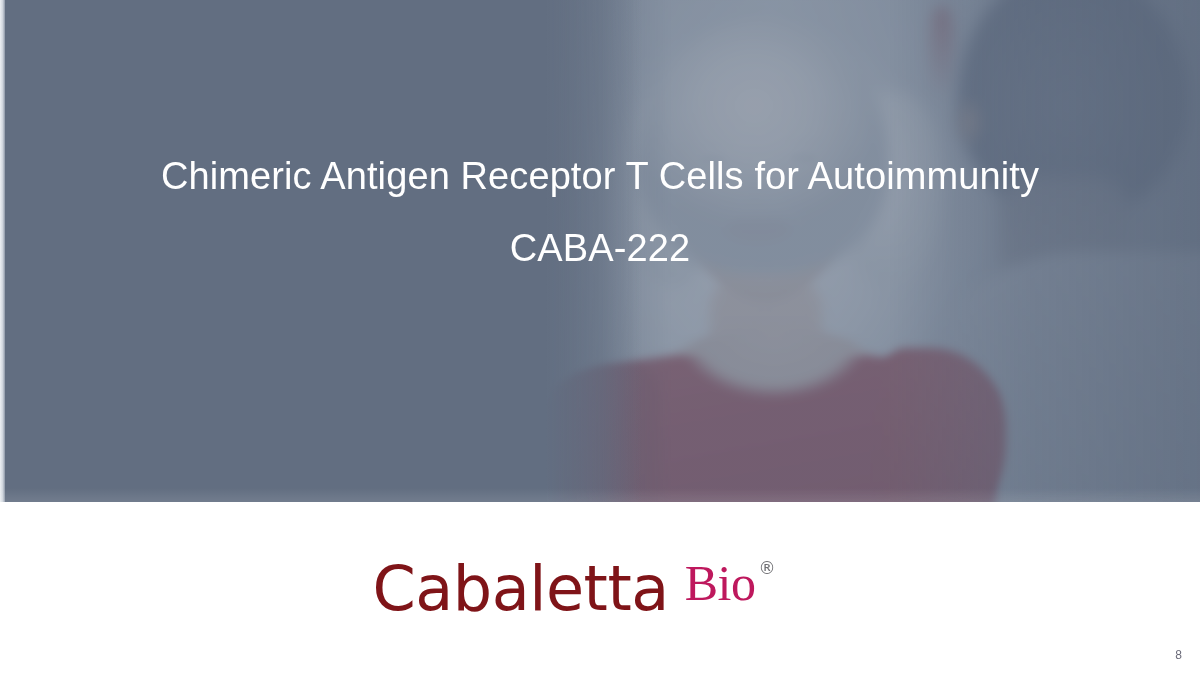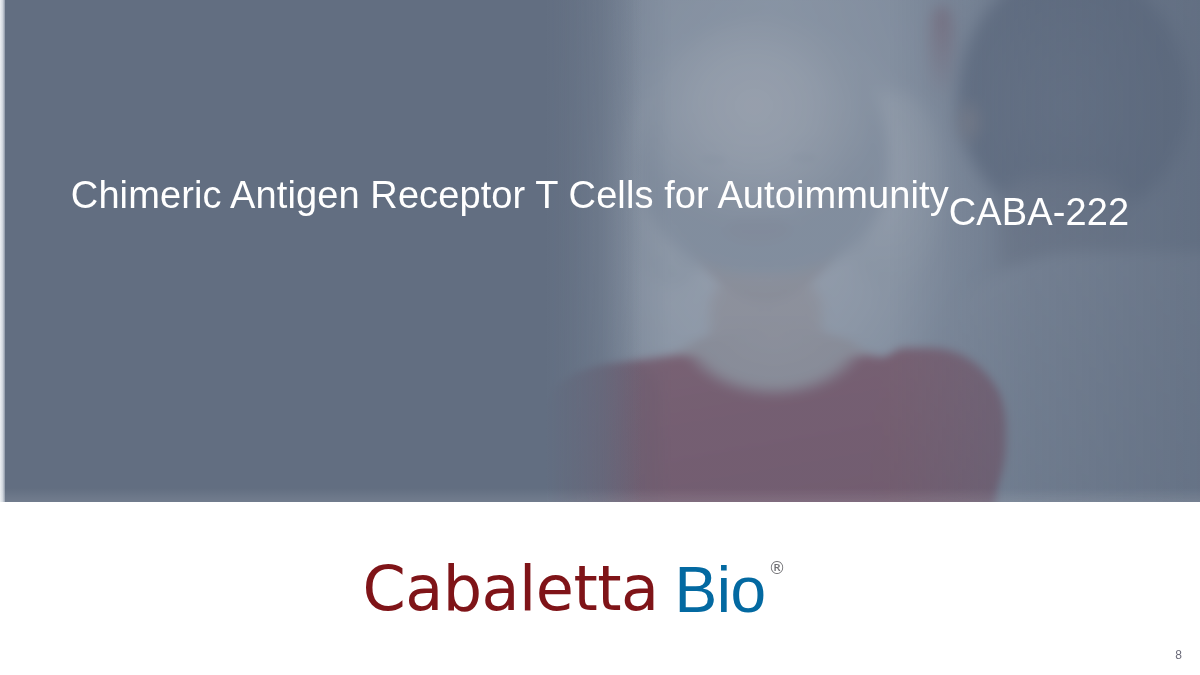--- a/index.html
+++ b/index.html
@@ -322,21 +322,21 @@
   }
 
   
   .title-block {
     position: absolute;
     left: 0;
     top: 0;
     width: 1200px;
     height: 502px;
     display: flex;
-    flex-direction: row;
+    flex-direction: column;
     align-items: center;
     justify-content: center;
     pointer-events: none;
   }
   .title-line-1 {
     color: #ffffff;
     font-size: 38px;
     font-weight: 400;
     letter-spacing: 0.1px;
     line-height: 1;
@@ -379,24 +379,24 @@
   .logo-word-1 {
     font-family: "DejaVu Sans", sans-serif;
     font-size: 62px;
     font-weight: 400;
     color: #7f1418;
     letter-spacing: -0.5px;
     line-height: 1;
   }
   .logo-space { width: 16px; }
   .logo-word-2 {
-    font-family: Liberation Sans, sans-serif;
-    font-size: 64px;
+    font-family: Liberation Serif, serif;
+    font-size: 50px;
     font-weight: 400;
-    color: #0369a1;
+    color: #be185d;
     letter-spacing: -0.5px;
     line-height: 1;
   }
   .logo-reg {
     font-family: "DejaVu Sans", sans-serif;
     font-size: 17px;
     color: #6e6e72;
     line-height: 1;
     margin-left: 3px;
     margin-top: 2px;

